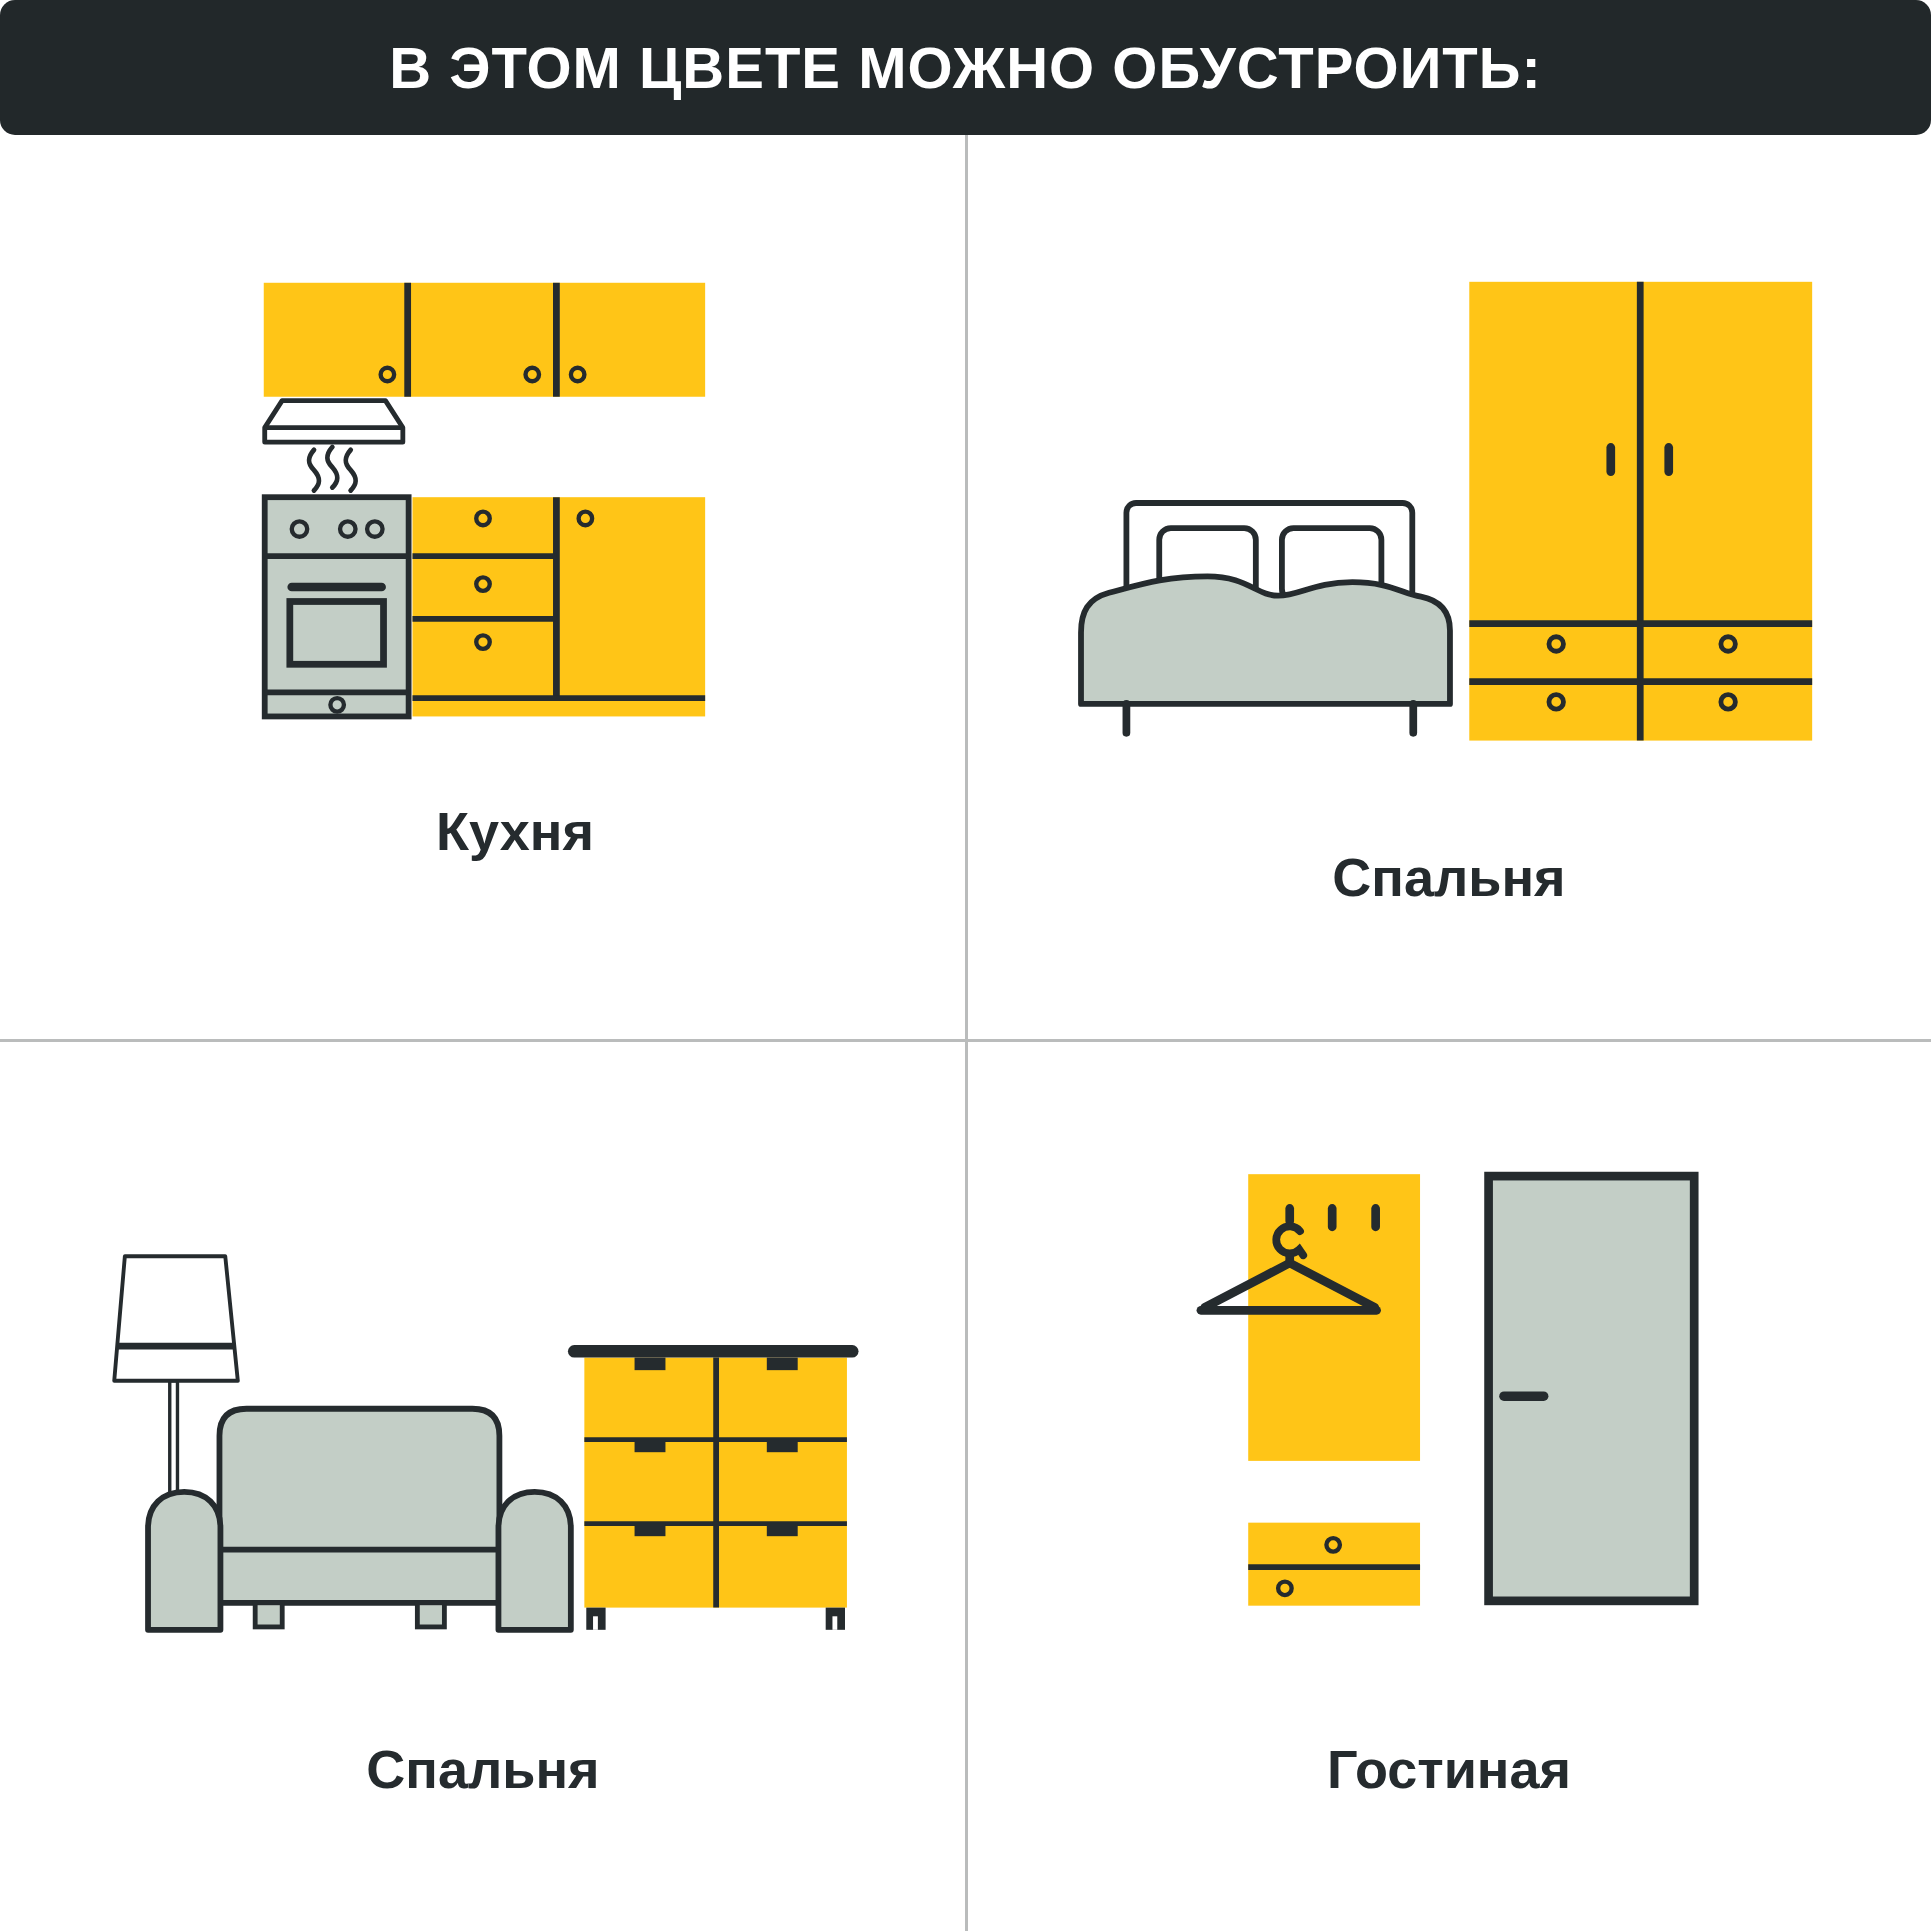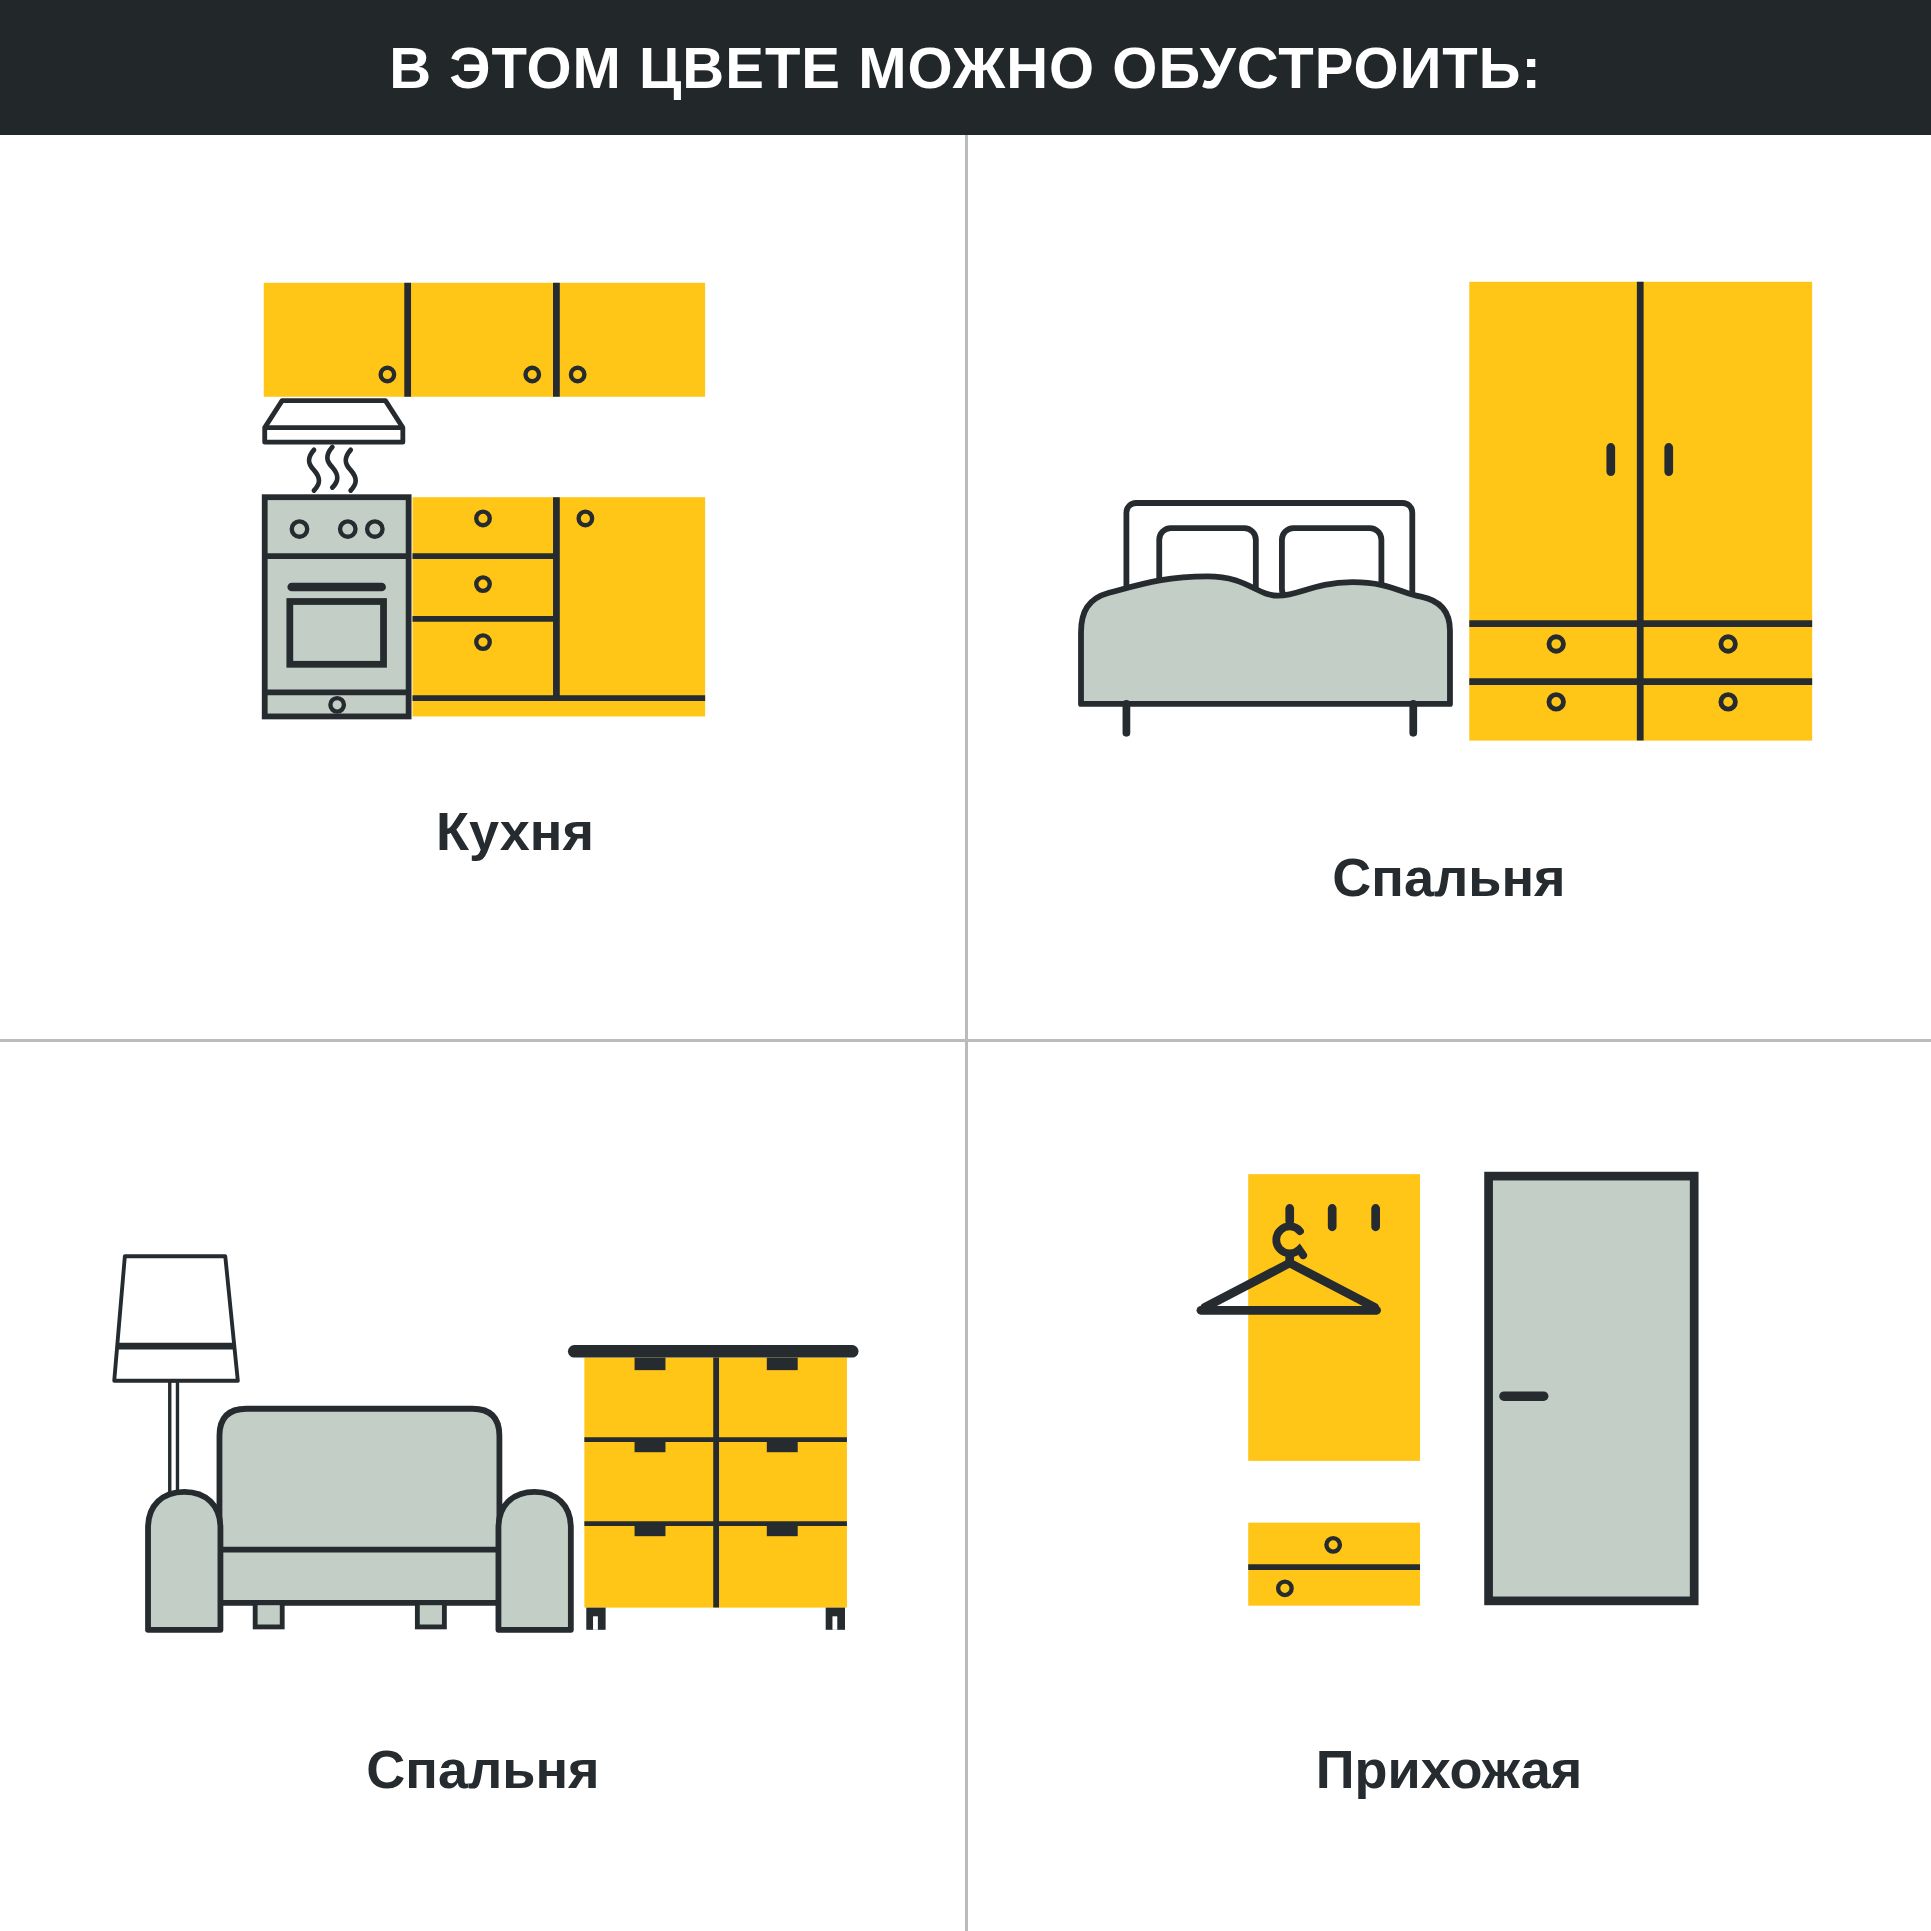--- a/index.html
+++ b/index.html
@@ -13,21 +13,21 @@
   html,body{margin:0;padding:0;background:var(--background);}
   #canvas{
     position:relative;width:1931px;height:1931px;overflow:hidden;
     background:var(--background);
     font-family:"Liberation Sans", sans-serif;
   }
   
   #header{
     position:absolute;left:0;top:0;width:1931px;height:135px;
     background:var(--header-bg);
-    display:flex;align-items:center;justify-content:center;
+    display:flex;align-items:center;justify-content:center;border-radius:15px;
   }
   #header h1{
     margin:0;color:#fff;font-size:58px;font-weight:700;letter-spacing:1px;
   }
   
   .divider-v{position:absolute;left:965px;top:135px;width:2.9px;height:1796px;background:var(--divider-gray);}
   .divider-h{position:absolute;left:0;top:1039px;width:1931px;height:2.9px;background:var(--divider-gray);}
   
   .quad-svg{position:absolute;display:block;}
   #svg-kitchen{left:0;top:135px;}
@@ -185,16 +185,16 @@
     </g>
     <g>
       <rect class="g sd" x="1541" y="1218" width="213" height="440" stroke-width="9"></rect>
       <line class="sd" x1="1557" y1="1446" x2="1598" y2="1446" stroke-width="10" stroke-linecap="round"></line>
     </g>
   </svg>
 
   <div id="caption-kitchen" class="caption">Кухня</div>
   <div id="caption-bedroom" class="caption">Спальня</div>
   <div id="caption-living" class="caption">Спальня</div>
-  <div id="caption-hallway" class="caption">Прихожая</div>
+  <div id="caption-hallway" class="caption">Гостиная</div>
 
 </div>
 
 
 </body></html>

